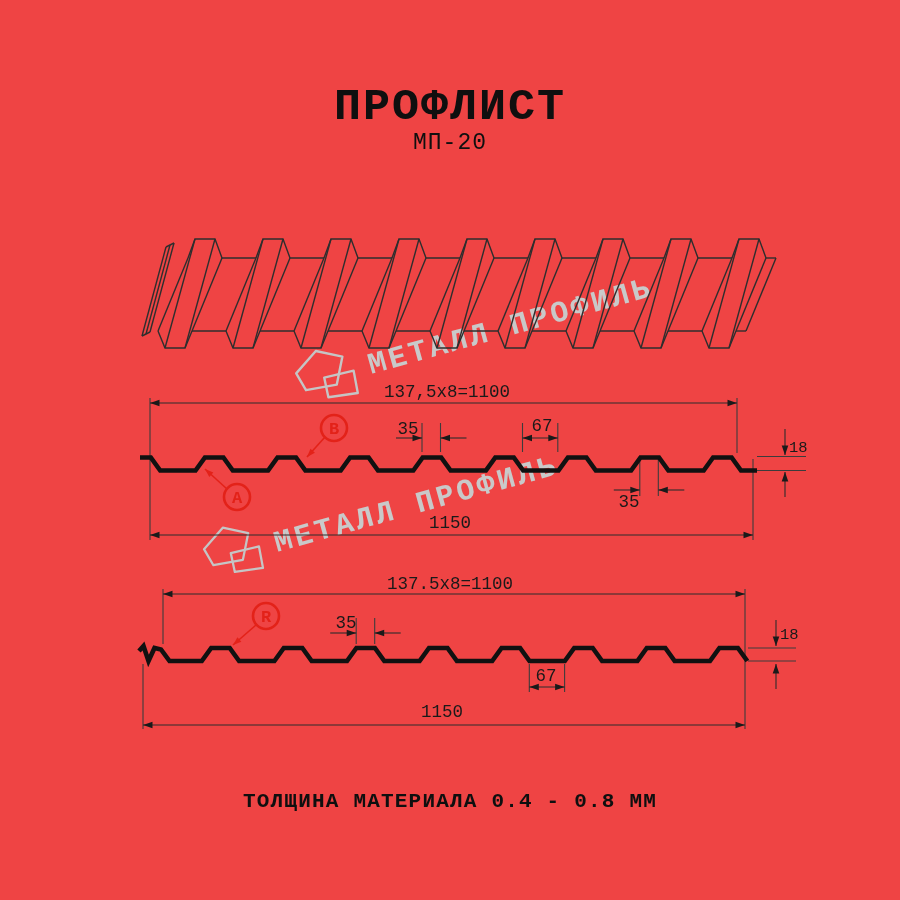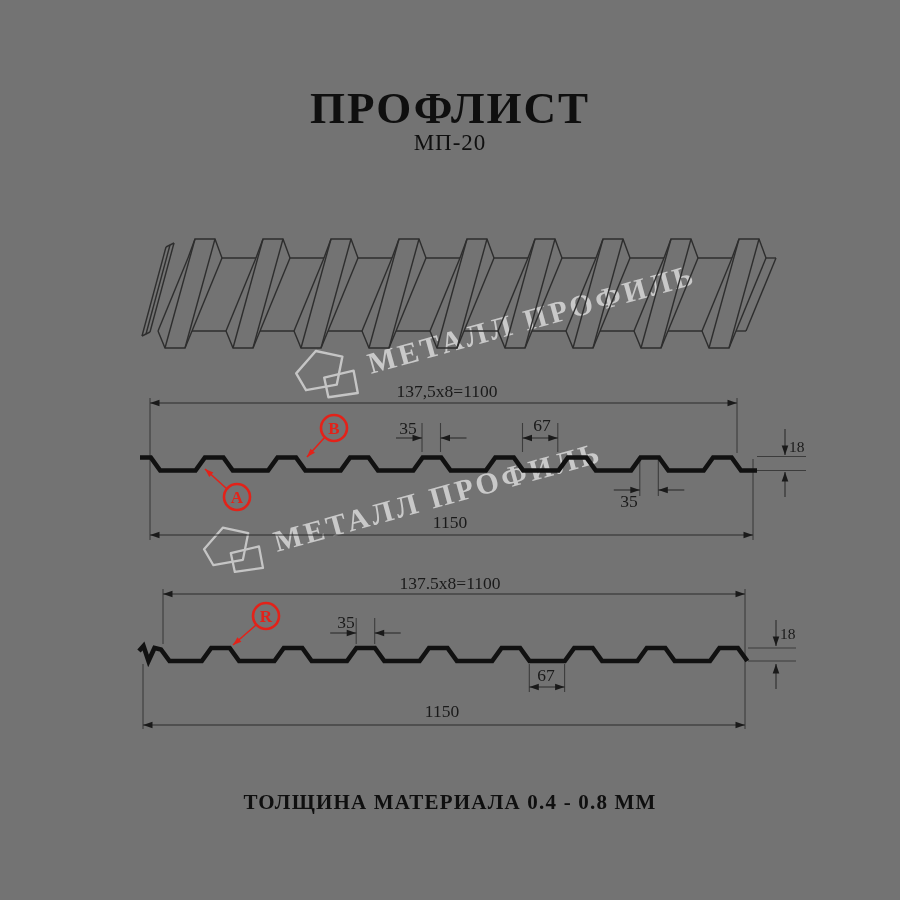--- a/index.html
+++ b/index.html
@@ -1,17 +1,17 @@
 <!DOCTYPE html>
 <html><head>
 <meta charset="utf-8">
 <style>
   html,body{margin:0;padding:0;background:#fff;}
-  #page{position:relative;width:900px;height:900px;background:#737373;overflow:hidden;
-        font-family:Liberation Serif, serif;}
+  #page{position:relative;width:900px;height:900px;background:#ef4444;overflow:hidden;
+        font-family:Liberation Mono, monospace;}
   .center-text{position:absolute;left:0;width:900px;text-align:center;color:#0f0f0f;}
   #title{top:82px;font-size:45px;font-weight:bold;letter-spacing:2px;}
   #subtitle{top:130px;font-size:23px;font-weight:500;letter-spacing:1px;}
   #footer-note{top:790px;font-size:21px;font-weight:bold;letter-spacing:1.2px;}
   svg{position:absolute;left:0;top:0;}
   .dim{font-size:17.5px;fill:#1a1a1a;}
   .dim-sm{font-size:15.5px;fill:#1a1a1a;}
   .lbl{font-size:17px;font-weight:bold;fill:#e32219;}
   .wm{font-size:30px;font-weight:bold;fill:#c9c9c9;letter-spacing:3px;}
   .logo-line{fill:none;stroke:#c5c5c5;stroke-width:3.4;stroke-linejoin:round;}

